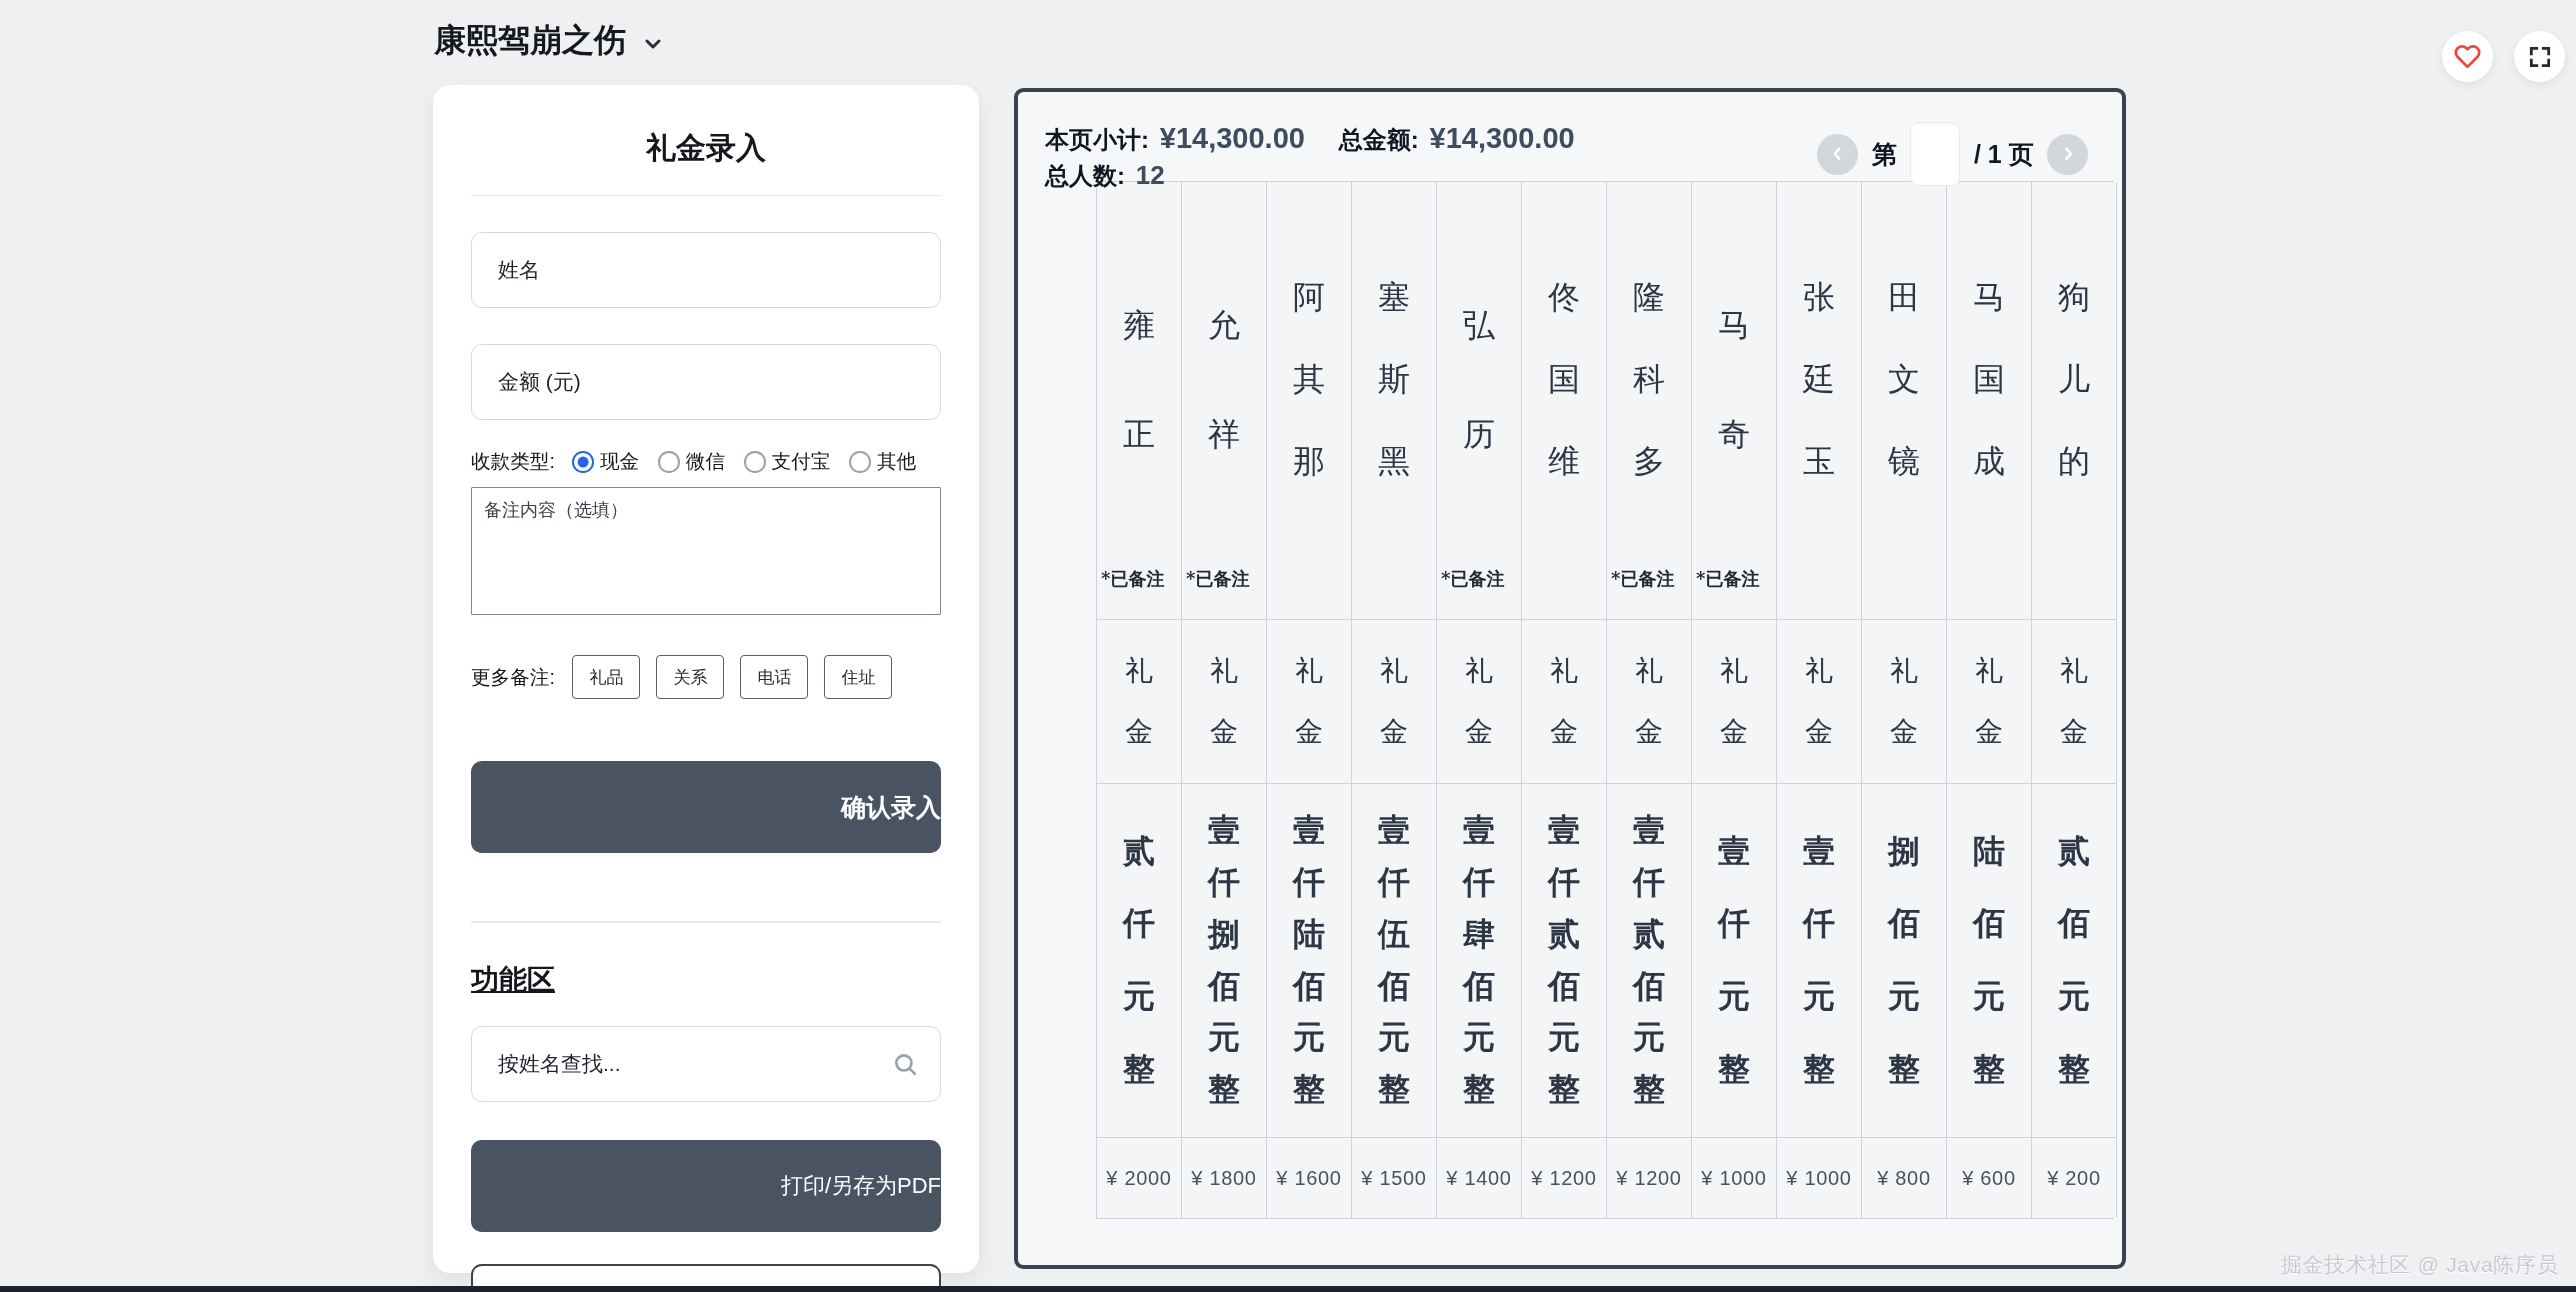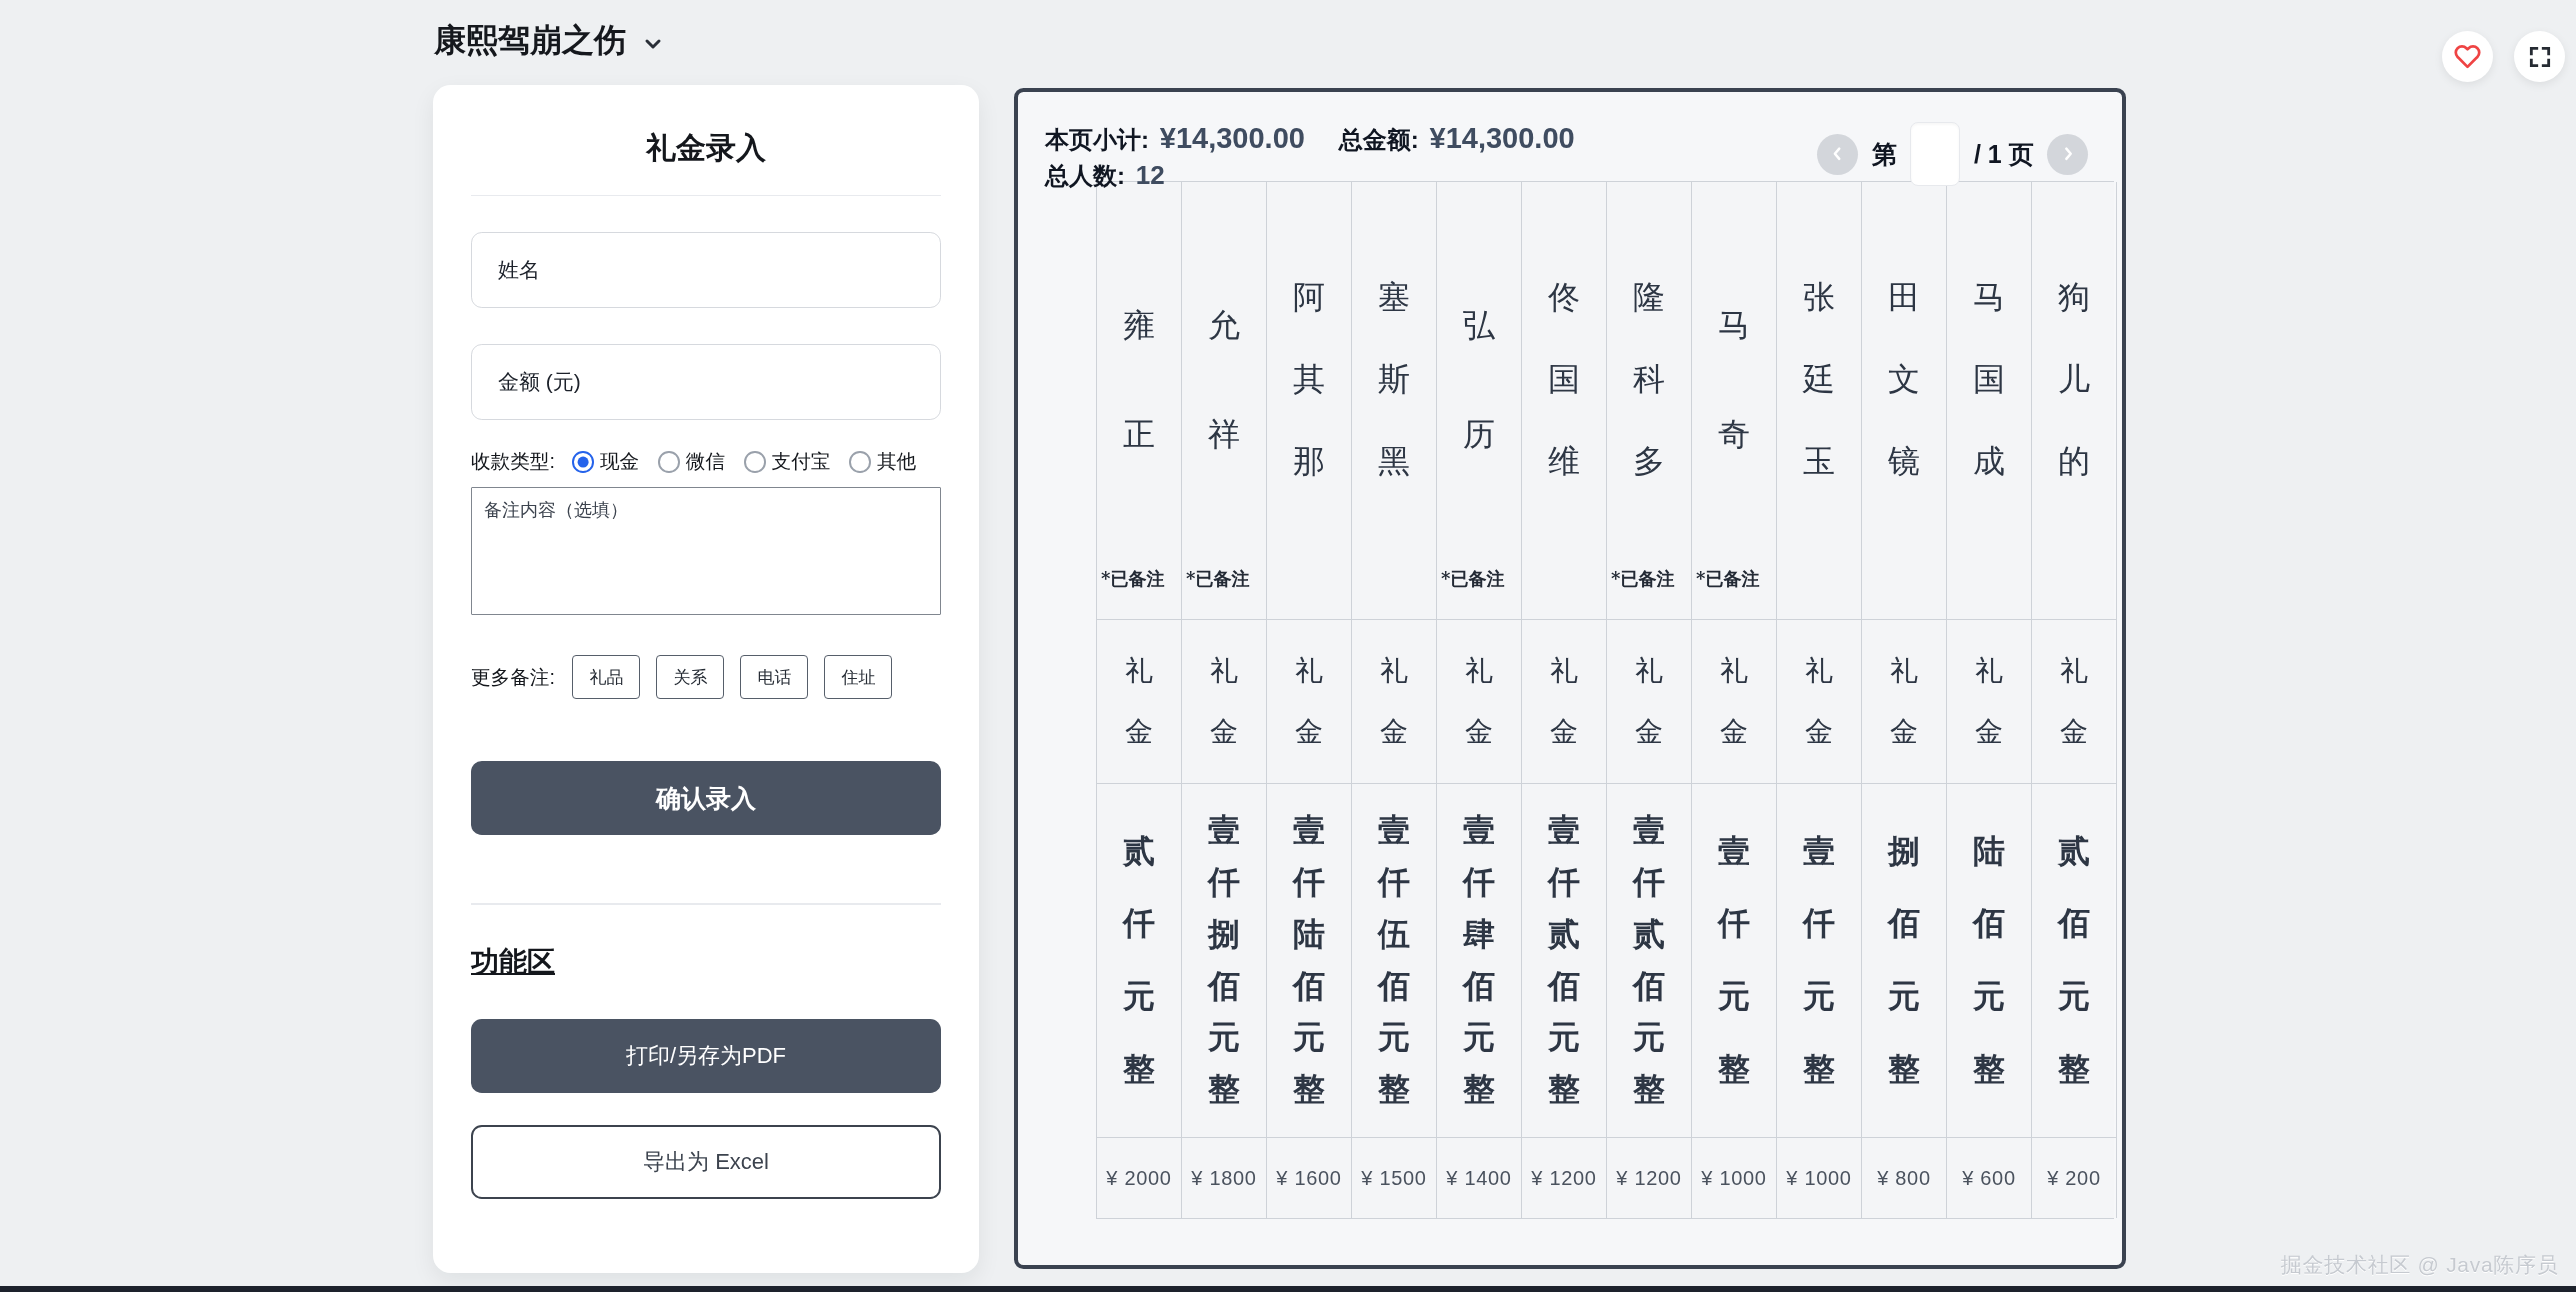--- a/index.html
+++ b/index.html
@@ -20,21 +20,21 @@
   .txt-input::placeholder { color:#1c212a; opacity:1; }
   .radio-row { display:flex; align-items:flex-end; gap:17.6px; margin-top:28px; font-size:19.6px; color:#14171c; flex-wrap:nowrap; }
   .radio-opt { display:flex; align-items:center; gap:6px; cursor:pointer; white-space:nowrap; }
   .rdot { width:21.6px; height:21.6px; border-radius:50%; border:2px solid #9aa1ab; position:relative; background:#fff; flex:none; }
   .rdot.sel { border-color:#2563eb; }
   .rdot.sel::after { content:""; position:absolute; left:50%; top:50%; width:10.8px; height:10.8px; border-radius:50%; background:#2563eb; transform:translate(-50%,-50%); }
   .note-area { width:100%; height:128px; border:1.4px solid #80868f; border-radius:1px; margin-top:12px; font-size:18px; padding:9.5px 12px; resize:none; outline:none; font-family:"DejaVu Serif","Liberation Serif",serif; color:#14171c; background:#fff; }
   .note-area::placeholder { color:#3c434e; opacity:1; }
   .tags-row { display:flex; align-items:center; gap:17.6px; margin-top:38px; font-size:19.6px; color:#14171c; }
   .tag-btn { border:1.4px solid #565e6a; background:#fff; border-radius:4px; font-size:17px; color:#262c35; padding:9.5px 16px; cursor:pointer; font-family:"Liberation Sans",sans-serif; }
-  .btn { width:100%; height:74px; border:none; border-radius:10.8px; font-size:22px; cursor:pointer; font-family:"Liberation Sans",sans-serif; }
+  .btn { width:100%; height:92px; border:none; border-radius:10.8px; font-size:22px; cursor:pointer; font-family:"Liberation Sans",sans-serif;text-align:right; }
   .btn.dark { background:#4a5362; color:#fff; }
   .submit { margin-top:62px; font-size:25px; font-weight:bold; }
   .sec-hr { height:1.4px; background:#e8eaee; margin-top:68px; }
   .card h3 { font-size:28px; font-weight:bold; color:#14171c; margin-top:38px;text-decoration:underline; }
   .search-wrap { position:relative; margin-top:27px; }
   .search-wrap .txt-input { margin-top:0; }
   .search-ic { position:absolute; right:23px; top:50%; transform:translateY(-50%); width:26px; height:26px; }
   .btn.pdf { margin-top:38px; }
   .btn.excel { margin-top:32px; background:#fff; border:2px solid #3c434e; color:#3c434e; }
 
@@ -133,20 +133,27 @@
         <button class="tag-btn">电话</button>
         <button class="tag-btn">住址</button>
       </span>
   </div>
 
   <button class="btn dark submit">确认录入</button>
 
   <div class="sec-hr"></div>
   <h3>功能区</h3>
 
+  <div class="search-wrap">
+    <input class="txt-input" type="text" placeholder="按姓名查找..." style="">
+    <svg class="search-ic" viewBox="0 0 24 24" fill="none" stroke="#9aa0a8" stroke-width="2.4" stroke-linecap="round">
+        <circle cx="11" cy="11" r="7"></circle>
+        <line x1="16.5" y1="16.5" x2="21" y2="21"></line>
+      </svg>
+  </div>
 
   <button class="btn dark pdf">打印/另存为PDF</button>
   <button class="btn excel">导出为 Excel</button>
   
 
   
 </div>
 
 <div class="panel">
   <div class="panel-head">

